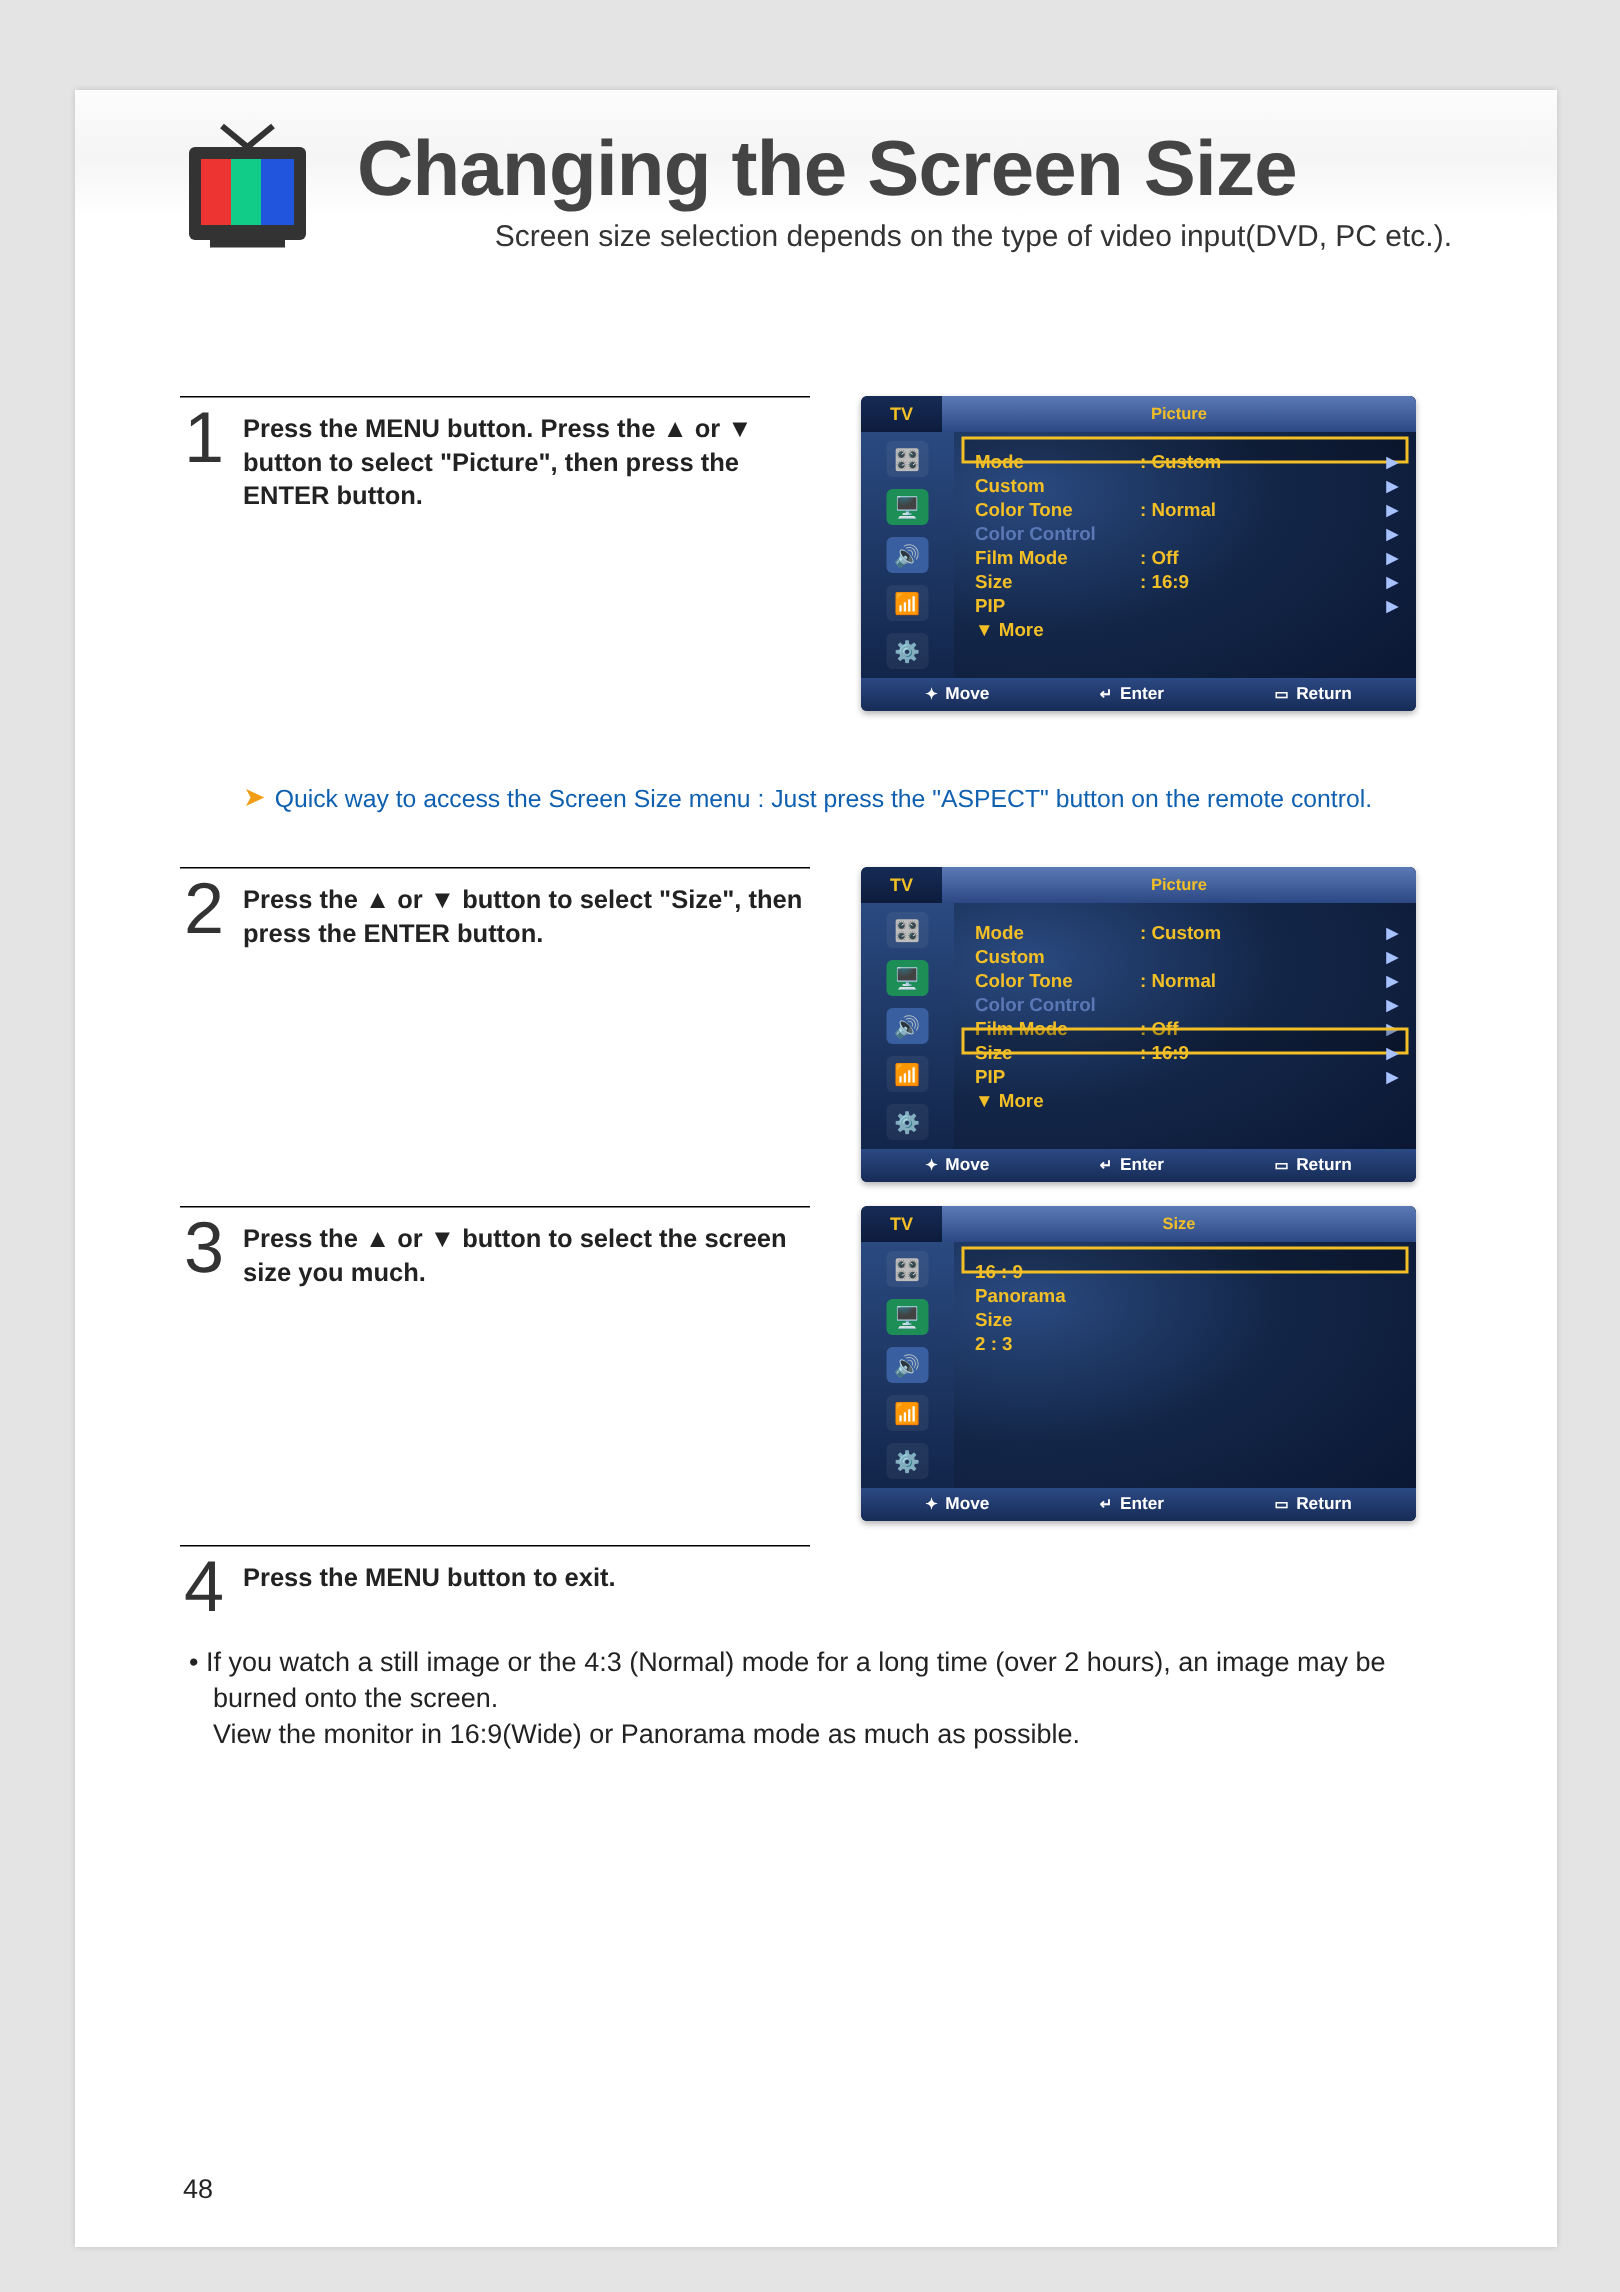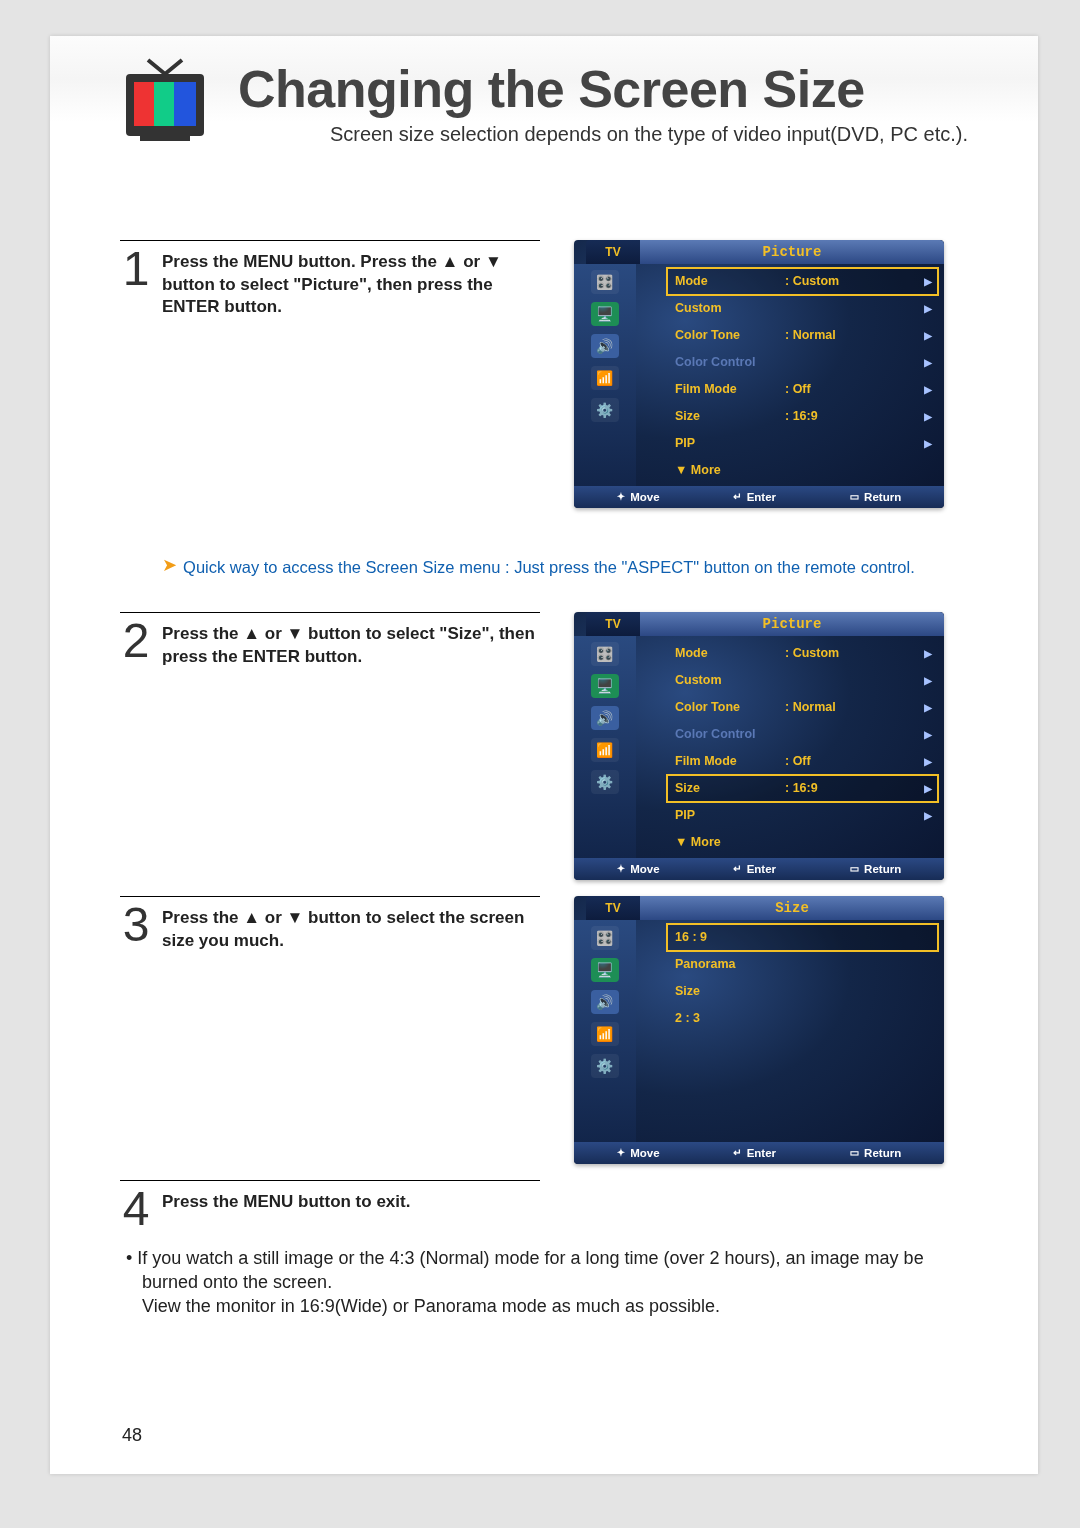--- a/index.html
+++ b/index.html
@@ -8,21 +8,21 @@
     width: 1080px;
     height: 1528px;
     background: #e4e4e4;
     font-family: "Futura", "Century Gothic", "Arial", sans-serif;
     color: #222;
     position: relative;
   }
   .page {
     position: absolute;
     left: 50px;
-    top: 36px;
+    top: 60px;
     width: 988px;
     height: 1438px;
     background: linear-gradient(180deg, #fcfcfc 0%, #f5f5f5 3%, #ffffff 6%, #ffffff 100%);
     box-shadow: 0 0 4px rgba(0,0,0,.15);
     padding: 24px 70px 30px 70px;
   }
   
   .hdr { display: flex; gap: 28px; align-items: flex-start; margin-top: -4px; }
   .tv-icon svg { display: block; }
   .hdr-text { flex: 1; padding-top: 6px; }
@@ -76,30 +76,28 @@
     display: flex;
     height: 24px;
   }
   .osd-tv {
     width: 54px;
     background: linear-gradient(180deg, #162b55 0%, #0d1c3d 100%);
     color: #f2bf26;
     font-size: 12px;
     display: flex; align-items: center; justify-content: center;
     border-top-left-radius: 4px;
-    margin-left: 12px;
   }
   .osd-title {
     flex: 1;
     background: linear-gradient(180deg, #5b7ab5 0%, #2c4884 100%);
     color: #f2bf26;
-    font-size: 14px;
+    font-size: 11px;
     display: flex; align-items: center; justify-content: center;
     border-top-right-radius: 4px;
-    font-family: Liberation Mono, monospace;
   }
   .osd-body { display: flex; }
   .osd-side {
     width: 62px;
     background: linear-gradient(180deg, #2a4a80 0%, #12254a 100%);
     padding: 6px 0;
     display: flex; flex-direction: column; align-items: center; gap: 8px;
   }
   .side-glyph {
     width: 28px; height: 24px; border-radius: 4px;
@@ -109,24 +107,23 @@
   }
   .osd-list {
     flex: 1;
     padding: 4px 6px 2px 6px;
     font-size: 12.5px;
     color: #f2bf26;
   }
   .osd-item {
     display: flex;
     align-items: center;
-    height: 27px;
-    padding: 0 8px 0 8px;
+    height: 15px;
+    padding: 16px 8px 0 8px;
     position: relative;
-    margin-left: 25px;
   }
   .osd-item.highlight {
     background: rgba(0,0,0,.25);
     outline: 2px solid #f2bf26;
     outline-offset: -1px;
   }
   .osd-item .lbl { flex: 0 0 110px; white-space: nowrap; overflow: hidden; }
   .osd-item .val { flex: 1; white-space: nowrap; }
   .osd-item .caret {
     position: absolute; right: 6px; color: #a7c2ff; font-size: 10px;

